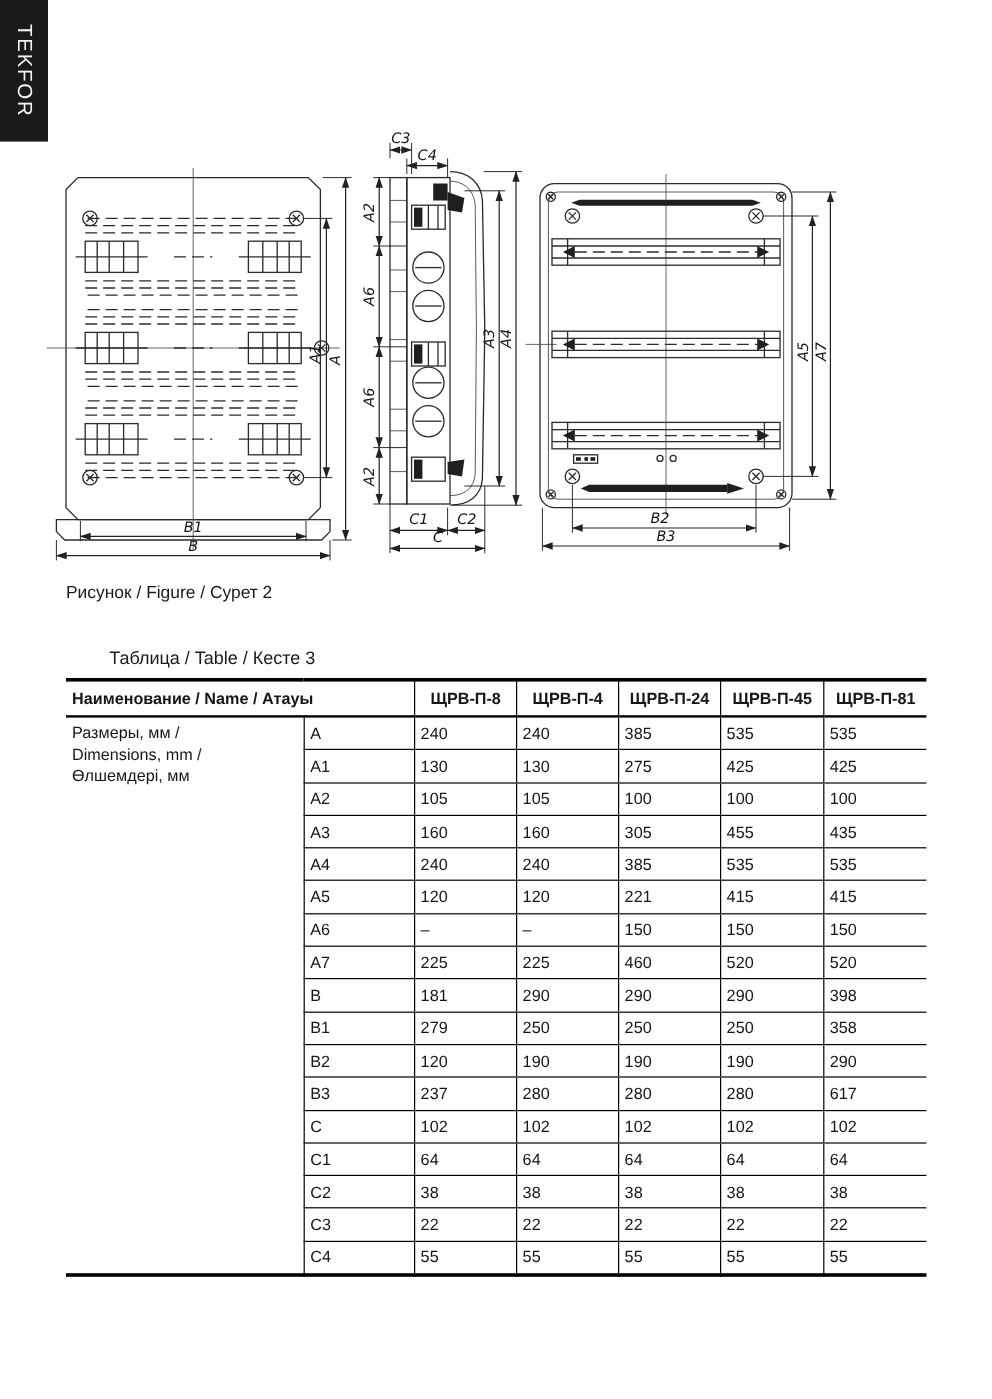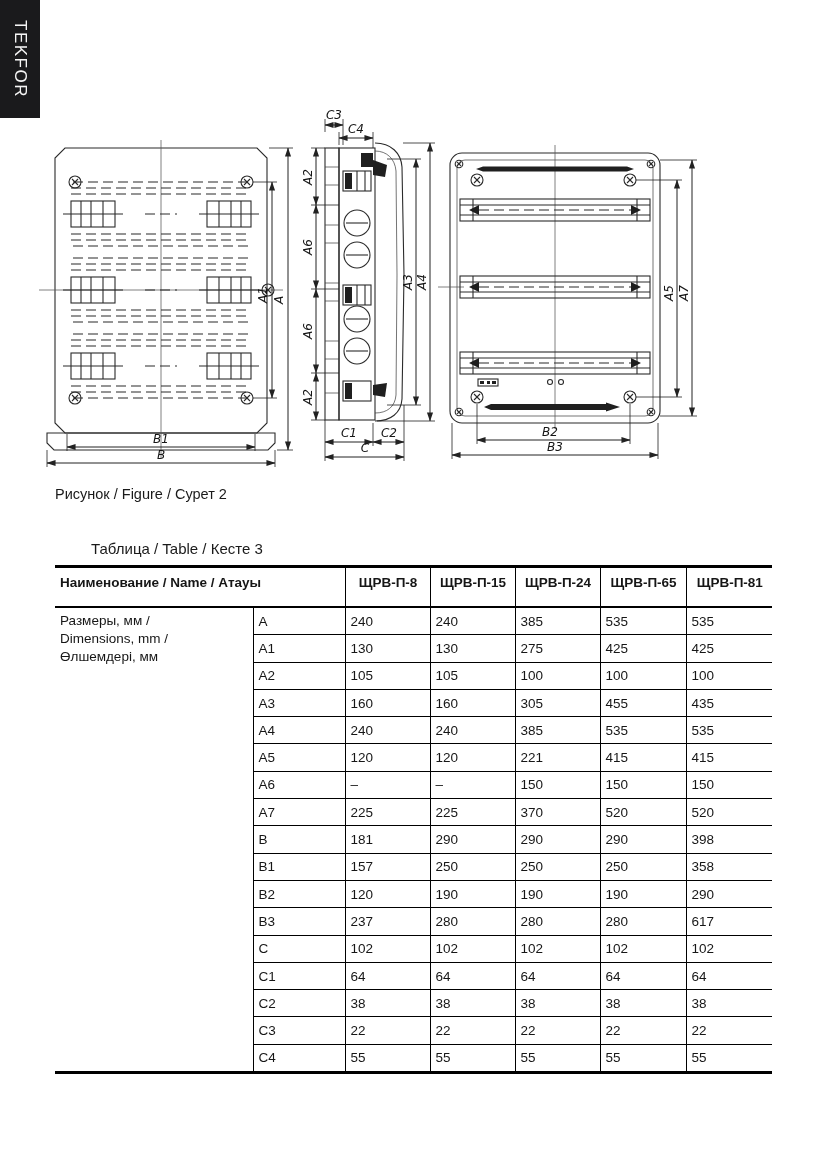--- a/index.html
+++ b/index.html
@@ -37,21 +37,21 @@
 
   .figure-caption{position:absolute;left:55px;top:486px;font-size:14.5px;}
   .table-caption{position:absolute;left:55px;top:540px;font-size:15px;margin-left:36px;}
 
   
   table.dims{
     position:absolute;left:55px;top:565px;width:717px;
     border-collapse:collapse;table-layout:fixed;font-size:13.5px;color:#161616;
     border-top:3px solid #000;border-bottom:3px solid #000;
   }
-  table.dims th{font-weight:bold;text-align:left;padding:4px 4px 14px 5px;height:20px;
+  table.dims th{font-weight:bold;text-align:left;padding:4px 4px 4px 5px;height:20px;
     border-bottom:2px solid #000;}
   table.dims th.h-model{border-left:1px solid #000;text-align:center;}
   table.dims td{padding:2px 4px 2px 5px;height:22.3px;vertical-align:middle;}
   table.dims tbody td{border-bottom:1px solid #000;}
   table.dims td.c-dim,table.dims td.c-val{border-left:1px solid #000;}
   table.dims td.c-group{vertical-align:top;padding-top:4px;line-height:1.35;border-bottom:0;}
 </style>
 </head>
 <body>
 
@@ -285,23 +285,23 @@
       <col style="width:85px">
         <col style="width:85px">
         <col style="width:85px">
       <col style="width:86px">
         <col style="width:86px">
     </colgroup>
     <thead>
       <tr>
         <th class="h-name" colspan="2">Наименование / Name / Атауы</th>
         <th class="h-model">ЩРВ-П-8</th>
-        <th class="h-model">ЩРВ-П-15</th>
+        <th class="h-model">ЩРВ-П-4</th>
         <th class="h-model">ЩРВ-П-24</th>
-        <th class="h-model">ЩРВ-П-65</th>
+        <th class="h-model">ЩРВ-П-45</th>
         <th class="h-model">ЩРВ-П-81</th>
       </tr>
     </thead>
     <tbody id="tbody">
         <tr>
           <td class="c-group" rowspan="17">
             <div>Размеры, мм /</div>
             <div>Dimensions, mm /</div>
             <div>Өлшемдері, мм</div>
           </td>
@@ -357,35 +357,35 @@
           <td class="c-val">–</td>
           <td class="c-val">–</td>
           <td class="c-val">150</td>
           <td class="c-val">150</td>
           <td class="c-val">150</td>
         </tr>
         <tr>
           <td class="c-dim">A7</td>
           <td class="c-val">225</td>
           <td class="c-val">225</td>
-          <td class="c-val">370</td>
+          <td class="c-val">460</td>
           <td class="c-val">520</td>
           <td class="c-val">520</td>
         </tr>
         <tr>
           <td class="c-dim">B</td>
           <td class="c-val">181</td>
           <td class="c-val">290</td>
           <td class="c-val">290</td>
           <td class="c-val">290</td>
           <td class="c-val">398</td>
         </tr>
         <tr>
           <td class="c-dim">B1</td>
-          <td class="c-val">157</td>
+          <td class="c-val">279</td>
           <td class="c-val">250</td>
           <td class="c-val">250</td>
           <td class="c-val">250</td>
           <td class="c-val">358</td>
         </tr>
         <tr>
           <td class="c-dim">B2</td>
           <td class="c-val">120</td>
           <td class="c-val">190</td>
           <td class="c-val">190</td>

